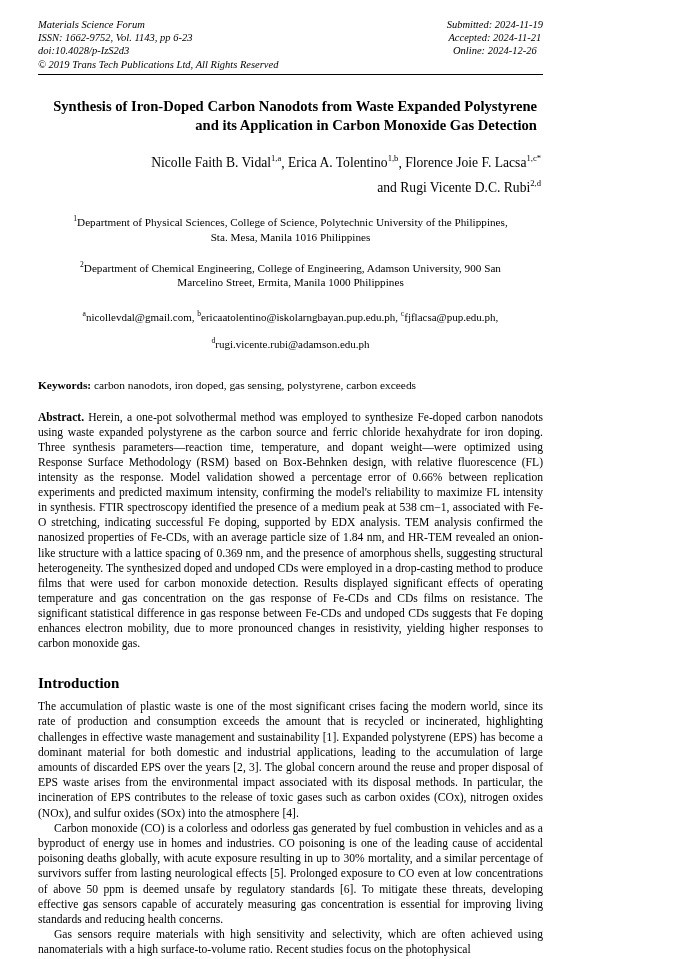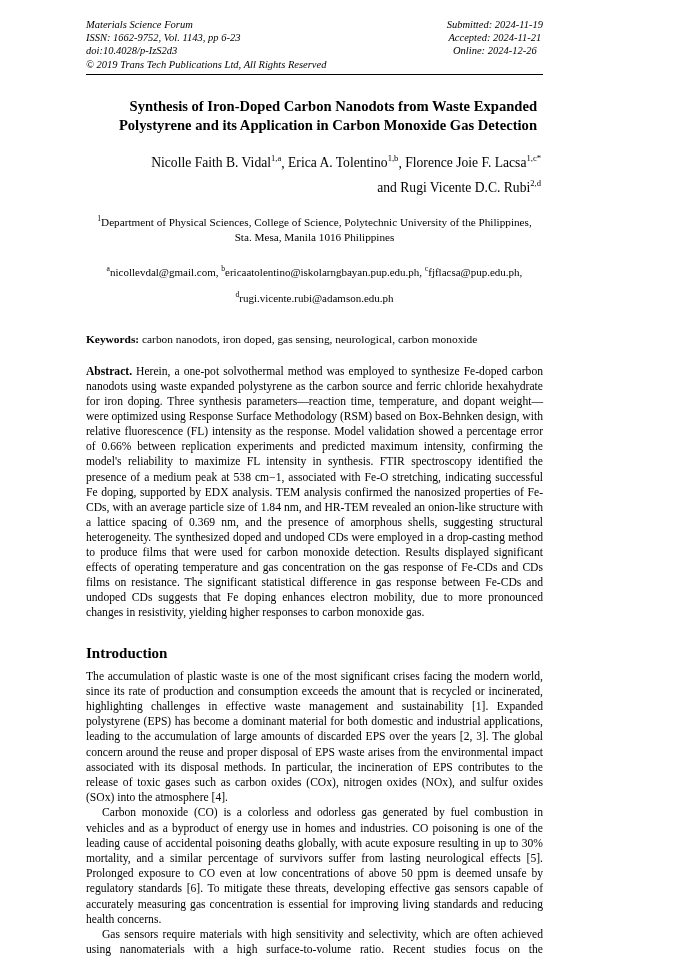--- a/index.html
+++ b/index.html
@@ -12,21 +12,21 @@
     height: 959px;
     font-family: "Liberation Serif", serif;
     color: #000000;
     overflow: hidden;
   }
   .page {
     position: relative;
     width: 601px;
     height: 959px;
     box-sizing: border-box;
-    padding: 18px 58px 0 86px;
+    padding: 18px 58px 0 38px;
   }
 
   
   .header {
     position: relative;
     font-size: 10.5px;
     line-height: 13.2px;
     font-style: italic;
   }
   .header .hdr-row {
@@ -145,28 +145,32 @@
   <div class="authors">
     <span><span>Nicolle Faith B. Vidal</span><sup>1,a</sup></span><span>, </span><span><span>Erica A. Tolentino</span><sup>1,b</sup></span><span>, </span><span><span>Florence Joie F. Lacsa</span><sup>1,c*</sup></span><br>
     <span>and </span><span><span>Rugi Vicente D.C. Rubi</span><sup>2,d</sup></span>
   </div>
 
   <div class="affil">
     <sup>1</sup><span>Department of Physical Sciences, College of Science, Polytechnic University of the Philippines,</span><br>
     <span>Sta. Mesa, Manila 1016 Philippines</span>
   </div>
 
+  <div class="affil second">
+    <sup>2</sup><span>Department of Chemical Engineering, College of Engineering, Adamson University, 900 San</span><br>
+    <span>Marcelino Street, Ermita, Manila 1000 Philippines</span>
+  </div>
 
   <div class="emails">
     <sup>a</sup><span>nicollevdal@gmail.com, </span><sup>b</sup><span>ericaatolentino@iskolarngbayan.pup.edu.ph, </span><sup>c</sup><span>fjflacsa@pup.edu.ph,</span><br>
     <sup>d</sup><span>rugi.vicente.rubi@adamson.edu.ph</span>
   </div>
 
   <div class="keywords">
-    <b>Keywords:</b><span> carbon nanodots, iron doped, gas sensing, neurological, carbon monoxide</span>
+    <b>Keywords:</b><span> carbon nanodots, iron doped, gas sensing, polystyrene, carbon exceeds</span>
   </div>
 
   <div class="abstract">
     <b>Abstract.</b><span> Herein, a one-pot solvothermal method was employed to synthesize Fe-doped carbon nanodots using waste expanded polystyrene as the carbon source and ferric chloride hexahydrate for iron doping. Three synthesis parameters—reaction time, temperature, and dopant weight—were optimized using Response Surface Methodology (RSM) based on Box-Behnken design, with relative fluorescence (FL) intensity as the response. Model validation showed a percentage error of 0.66% between replication experiments and predicted maximum intensity, confirming the model's reliability to maximize FL intensity in synthesis. FTIR spectroscopy identified the presence of a medium peak at 538 cm−1, associated with Fe-O stretching, indicating successful Fe doping, supported by EDX analysis. TEM analysis confirmed the nanosized properties of Fe-CDs, with an average particle size of 1.84 nm, and HR-TEM revealed an onion-like structure with a lattice spacing of 0.369 nm, and the presence of amorphous shells, suggesting structural heterogeneity. The synthesized doped and undoped CDs were employed in a drop-casting method to produce films that were used for carbon monoxide detection. Results displayed significant effects of operating temperature and gas concentration on the gas response of Fe-CDs and CDs films on resistance. The significant statistical difference in gas response between Fe-CDs and undoped CDs suggests that Fe doping enhances electron mobility, due to more pronounced changes in resistivity, yielding higher responses to carbon monoxide gas.</span>
   </div>
 
   <div class="section-head">Introduction</div>
   <div class="body-par">The accumulation of plastic waste is one of the most significant crises facing the modern world, since its rate of production and consumption exceeds the amount that is recycled or incinerated, highlighting challenges in effective waste management and sustainability [1]. Expanded polystyrene (EPS) has become a dominant material for both domestic and industrial applications, leading to the accumulation of large amounts of discarded EPS over the years [2, 3]. The global concern around the reuse and proper disposal of EPS waste arises from the environmental impact associated with its disposal methods. In particular, the incineration of EPS contributes to the release of toxic gases such as carbon oxides (COx), nitrogen oxides (NOx), and sulfur oxides (SOx) into the atmosphere [4].</div>
   <div class="body-par indent">Carbon monoxide (CO) is a colorless and odorless gas generated by fuel combustion in vehicles and as a byproduct of energy use in homes and industries. CO poisoning is one of the leading cause of accidental poisoning deaths globally, with acute exposure resulting in up to 30% mortality, and a similar percentage of survivors suffer from lasting neurological effects [5]. Prolonged exposure to CO even at low concentrations of above 50 ppm is deemed unsafe by regulatory standards [6]. To mitigate these threats, developing effective gas sensors capable of accurately measuring gas concentration is essential for improving living standards and reducing health concerns.</div>
   <div class="body-par indent">Gas sensors require materials with high sensitivity and selectivity, which are often achieved using nanomaterials with a high surface-to-volume ratio. Recent studies focus on the photophysical</div>

